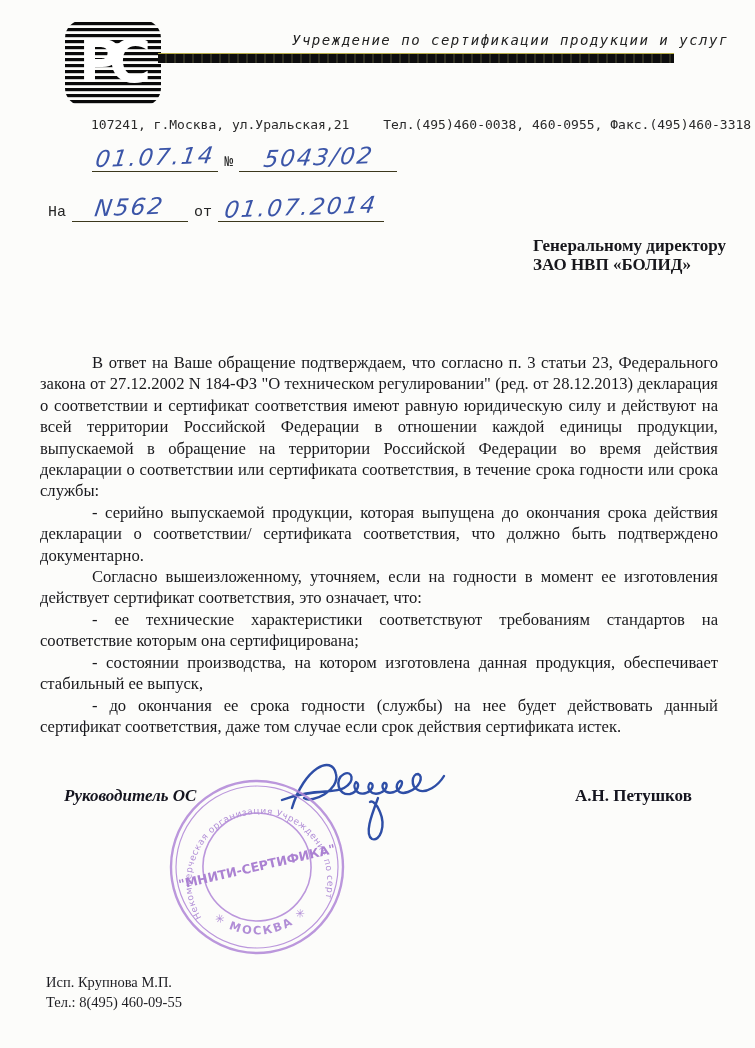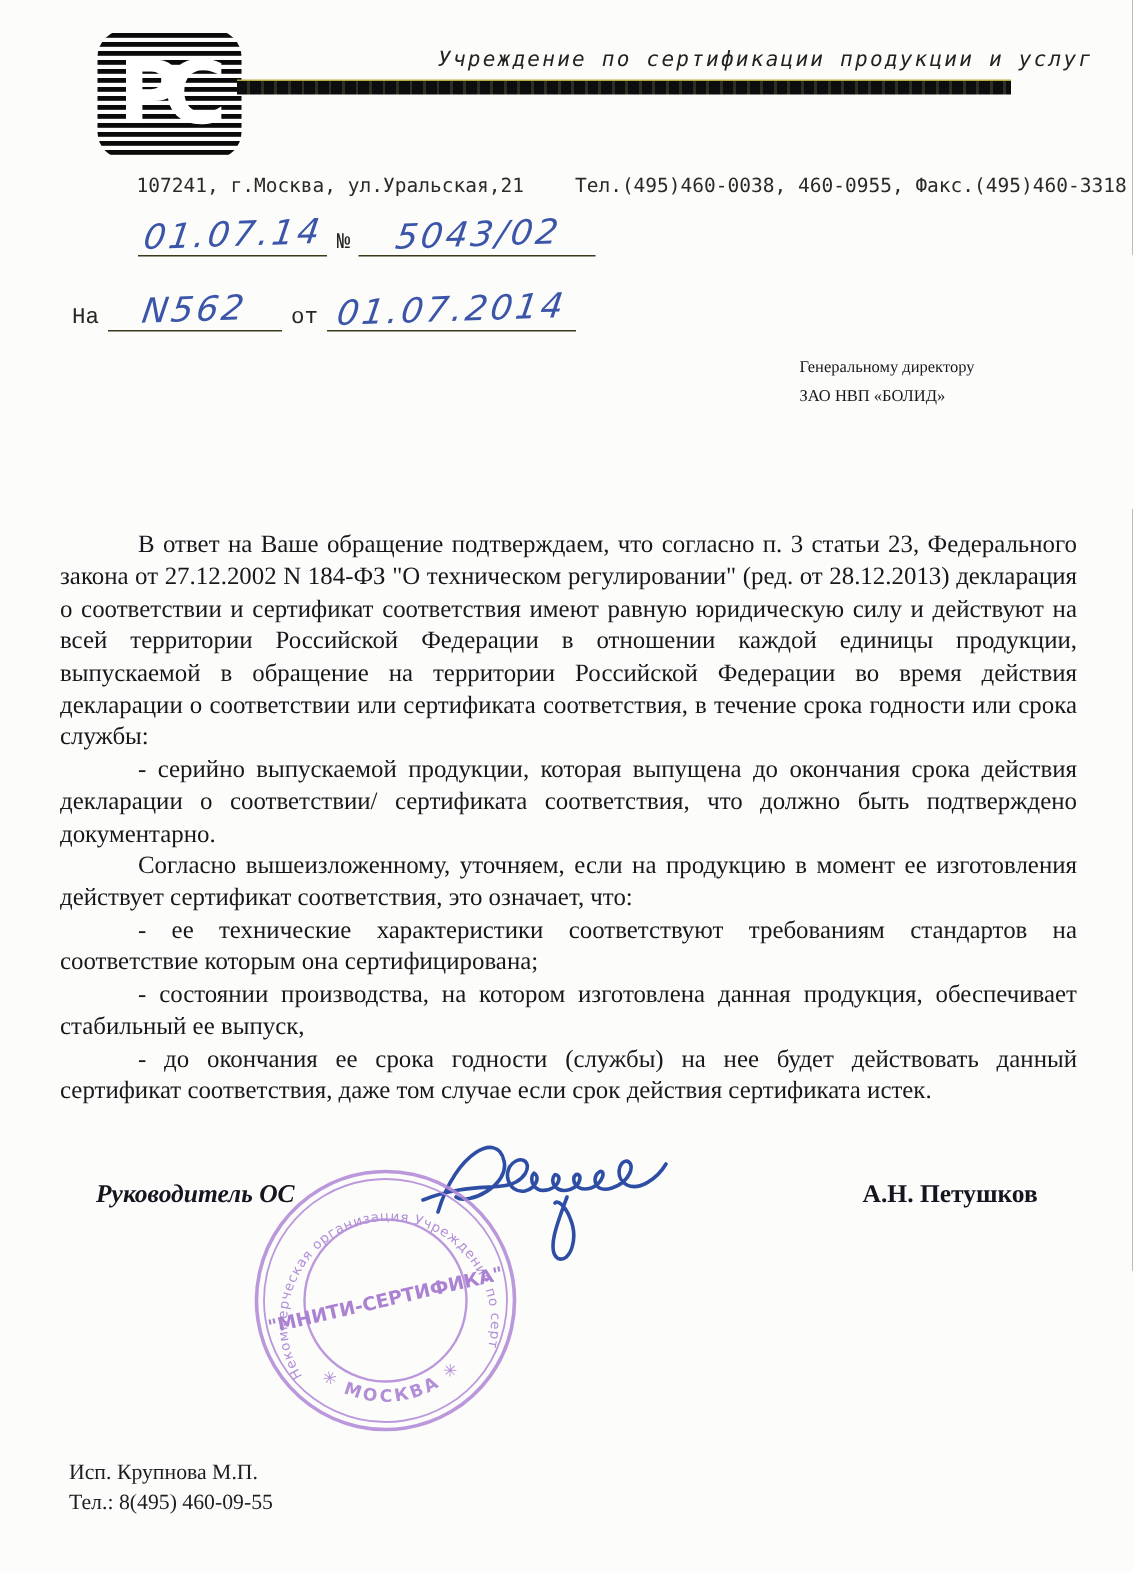--- a/index.html
+++ b/index.html
@@ -42,21 +42,21 @@
   .hand{
     font-family:"DejaVu Sans", sans-serif; font-style:italic;
     color:#3b55a8; font-size:23px; letter-spacing:2px; white-space:nowrap;
     display:inline-block; transform:skewX(-10deg) rotate(-2deg);
     line-height:1;
   }
   .ref-label{margin:0 6px 1px 6px;}
   
   .recipient{
     position:absolute; left:533px; top:236px; width:215px;
-    font-weight:normal; font-size:11px; line-height:19px; color:#17171c;
+    font-weight:bold; font-size:17px; line-height:19px; color:#17171c;
   }
   
   .body-text{
     position:absolute; left:40px; top:352px; width:678px;
     font-size:16.6px; line-height:21.4px; text-align:justify; color:#18181c;
   }
   .body-text p{margin:0; text-indent:52px;}
   
   .sign-left{position:absolute; left:64px; top:786px; font-weight:bold; font-size:17px; color:#15151f;font-style:italic;}
   .sign-right{position:absolute; left:575px; top:786px; font-weight:bold; font-size:17px; color:#15151f;}
@@ -121,21 +121,21 @@
   </div>
 
   <div class="recipient">
     <div>Генеральному директору</div>
     <div>ЗАО НВП «БОЛИД»</div>
   </div>
 
   <div class="body-text">
     <p>В ответ на Ваше обращение подтверждаем, что согласно п. 3 статьи 23, Федерального закона от 27.12.2002 N 184-ФЗ "О техническом регулировании" (ред. от 28.12.2013) декларация о соответствии и сертификат соответствия имеют равную юридическую силу и действуют на всей территории Российской Федерации в отношении каждой единицы продукции, выпускаемой в обращение на территории Российской Федерации во время действия декларации о соответствии или сертификата соответствия, в течение срока годности или срока службы:</p>
     <p>- серийно выпускаемой продукции, которая выпущена до окончания срока действия декларации о соответствии/ сертификата соответствия, что должно быть подтверждено документарно.</p>
-    <p>Согласно вышеизложенному, уточняем, если на продукцию в момент ее изготовления действует сертификат соответствия, это означает, что:</p>
+    <p>Согласно вышеизложенному, уточняем, если на годности в момент ее изготовления действует сертификат соответствия, это означает, что:</p>
     <p>- ее технические характеристики соответствуют требованиям стандартов на соответствие которым она сертифицирована;</p>
     <p>- состоянии производства, на котором изготовлена данная продукция, обеспечивает стабильный ее выпуск,</p>
     <p>- до окончания ее срока годности (службы) на нее будет действовать данный сертификат соответствия, даже  том случае если срок действия сертификата истек.</p>
   </div>
 
   <div class="sign-left">Руководитель ОС</div>
   <div class="sign-right">А.Н. Петушков</div>
 
   <svg class="signature-svg" width="180" height="95" viewBox="0 0 180 95">
     <path d="M14,56 C26,16 54,2 58,22 C62,38 34,52 26,46

